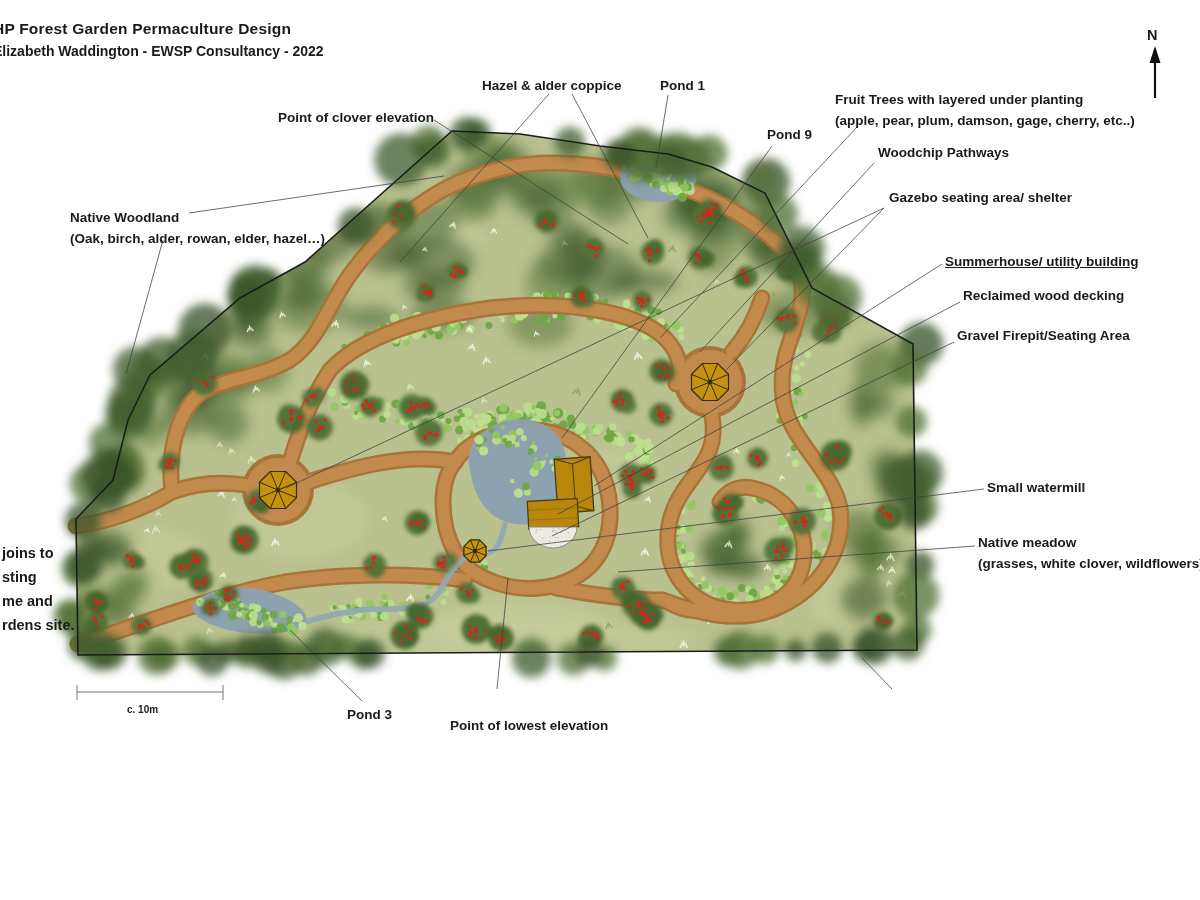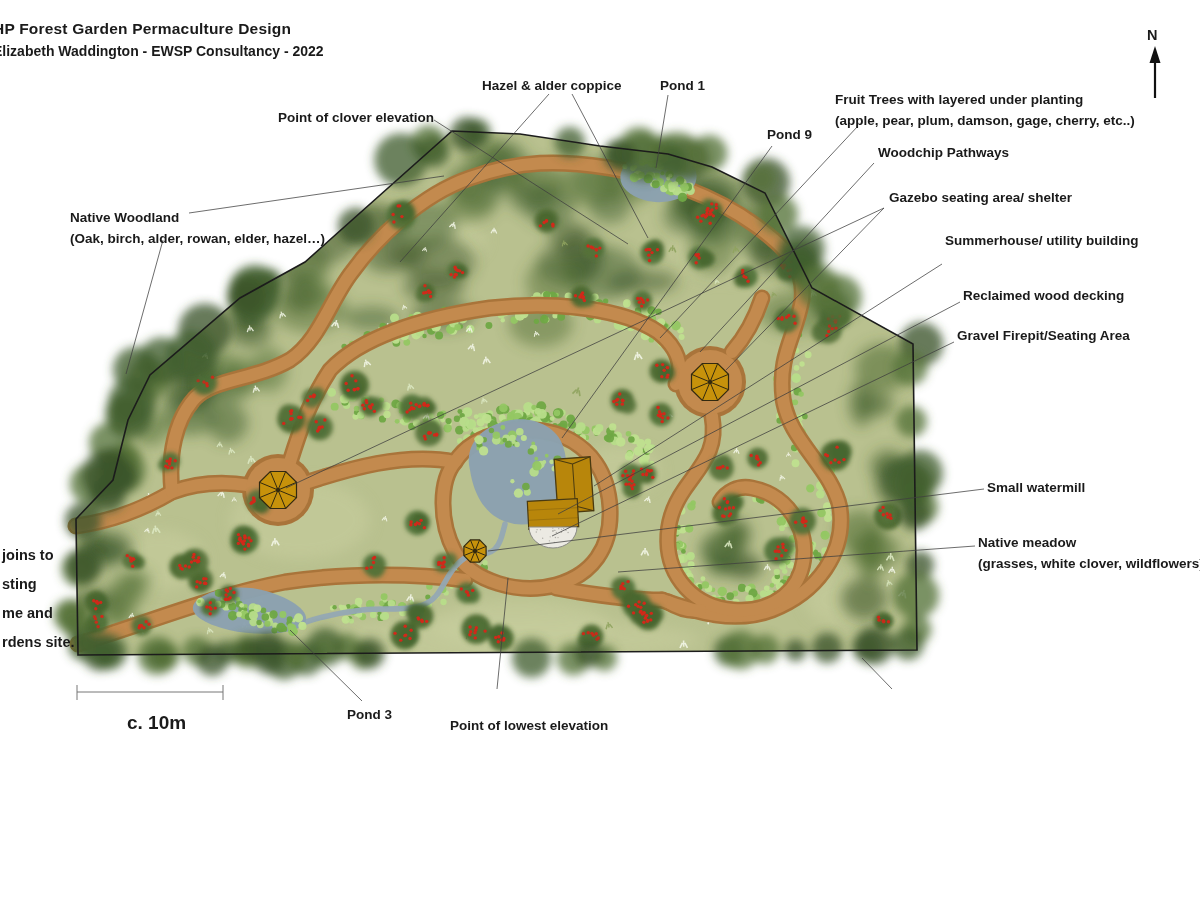--- a/index.html
+++ b/index.html
@@ -4,22 +4,22 @@
 <style>
   html,body{margin:0;padding:0;background:#fff;}
   #stage{position:relative;width:1200px;height:900px;background:#ffffff;overflow:hidden;
          font-family:"Liberation Sans",sans-serif;color:#1a1a1a;}
   #map-svg{position:absolute;left:0;top:0;}
   #label-layer{position:absolute;left:0;top:0;width:1200px;height:900px;pointer-events:none;}
   .hdr-title{position:absolute;left:-7px;top:20px;font-size:15.5px;font-weight:700;letter-spacing:.2px;white-space:nowrap;}
   .hdr-sub{position:absolute;left:-7px;top:43px;font-size:14px;font-weight:700;white-space:nowrap;}
   .map-label{position:absolute;font-size:13.5px;font-weight:700;line-height:21px;white-space:pre;}
   .north-n{position:absolute;left:1147px;top:27px;font-size:14.5px;font-weight:700;}
-  .scale-label{position:absolute;left:127px;top:704px;font-size:19px;font-weight:700;margin-top:8px;}
-  .side-note{position:absolute;left:2px;top:541px;font-size:14.5px;font-weight:700;line-height:29px;white-space:pre-line;}
+  .scale-label{position:absolute;left:127px;top:704px;font-size:10px;font-weight:700;}
+  .side-note{position:absolute;left:2px;top:541px;font-size:14.5px;font-weight:700;line-height:24px;white-space:pre-line;}
 </style>
 </head>
 <body>
 
 <div id="stage">
 
   <svg id="map-svg" width="1200" height="900" viewBox="0 0 1200 900">
     <defs>
       <clipPath id="clipSite">
         <polygon points="76,519 113,480 128,420 150,375 240,298 305,262 452,131 520,134 600,146 668,154 712,167 765,193 812,288 913,344 917,650 78,655"></polygon>
@@ -1771,21 +1771,21 @@
 me and
 rdens site.</div>
   <div class="map-label" style="left: 278px; top: 107px;">Point of clover elevation</div>
       <div class="map-label" style="left: 482px; top: 75px;">Hazel &amp; alder coppice</div>
       <div class="map-label" style="left: 660px; top: 75px;">Pond 1</div>
       <div class="map-label" style="left: 767px; top: 124px;">Pond 9</div>
       <div class="map-label" style="left: 835px; top: 82px; margin-top: 7px;">Fruit Trees with layered under planting
 (apple, pear, plum, damson, gage, cherry, etc..)</div>
       <div class="map-label" style="left: 878px; top: 142px;">Woodchip Pathways</div>
       <div class="map-label" style="left: 889px; top: 187px;">Gazebo seating area/ shelter</div>
-      <div class="map-label" style="left: 945px; top: 230px;">Summerhouse/ utility building</div>
+      <div class="map-label" style="left: 945px; top: 251px; text-decoration: underline;">Summerhouse/ utility building</div>
       <div class="map-label" style="left: 963px; top: 285px;">Reclaimed wood decking</div>
       <div class="map-label" style="left: 957px; top: 325px;">Gravel Firepit/Seating Area</div>
       <div class="map-label" style="left: 987px; top: 477px;">Small watermill</div>
       <div class="map-label" style="left: 978px; top: 532px;">Native meadow
 (grasses, white clover, wildflowers)</div>
       <div class="map-label" style="left: 70px; top: 207px;">Native Woodland
 (Oak, birch, alder, rowan, elder, hazel…)</div>
       <div class="map-label" style="left: 347px; top: 704px;">Pond 3</div>
       <div class="map-label" style="left: 450px; top: 691px; margin-top: 24px;">Point of lowest elevation</div>
     </div>

